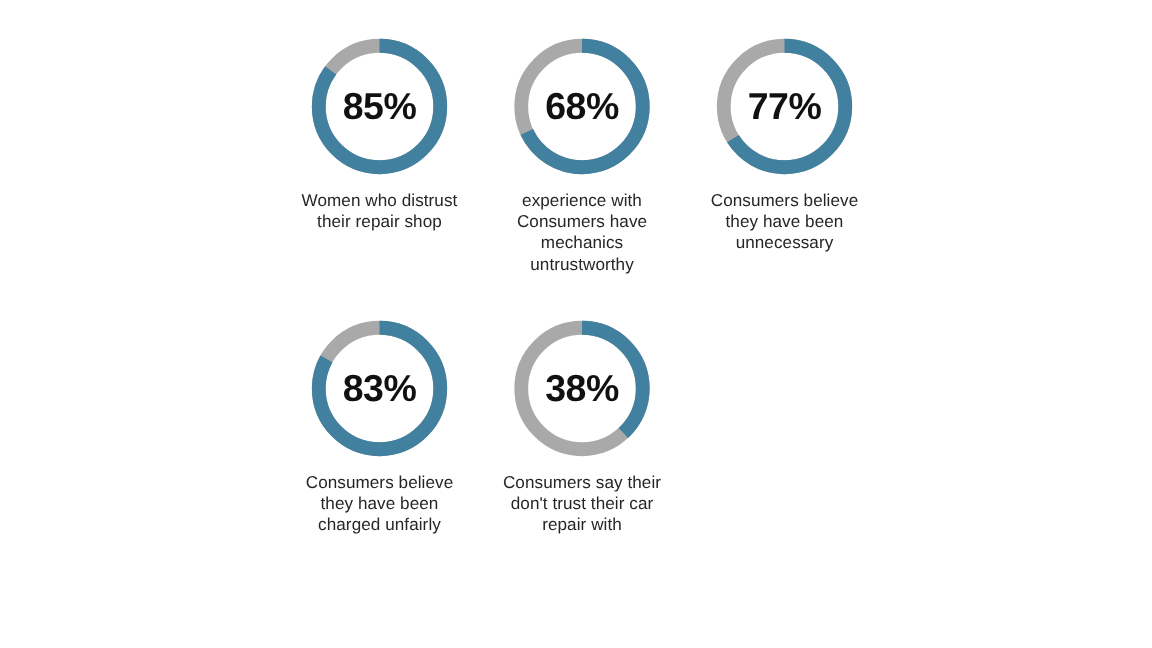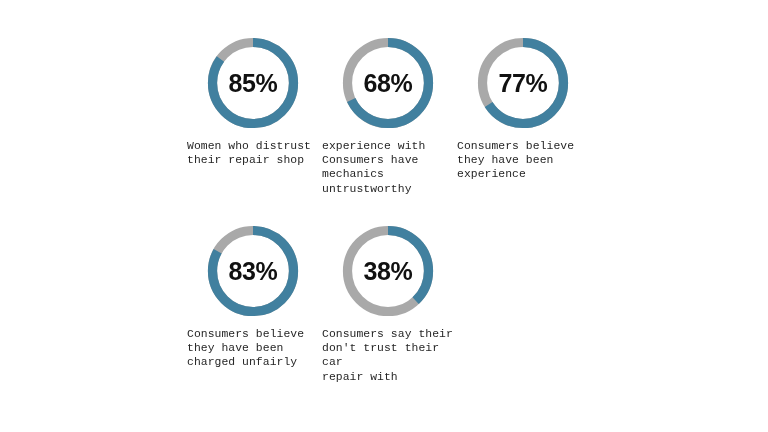--- a/index.html
+++ b/index.html
@@ -17,21 +17,21 @@
   #infographic {
     position: relative;
     width: 768px;
     height: 432px;
     background: #ffffff;
   }
 
   .grid {
     position: absolute;
     left: 186px;
-    top: 36px;
+    top: 24px;
     width: 404px;
     display: grid;
     grid-template-columns: repeat(3, 134px);
     grid-template-rows: 188px 188px;
     column-gap: 1px;
     row-gap: 0px;
   }
 
   .stat-cell {
     display: flex;
@@ -76,25 +76,25 @@
     justify-content: center;
     font-family: "Liberation Sans", sans-serif;
     font-weight: bold;
     font-size: 25px;
     letter-spacing: -0.4px;
     color: #111111;
     line-height: 1;
   }
 
   .stat-caption {
-    font-family: Liberation Mono, monospace;
+    font-family: Liberation Sans, sans-serif;
     font-size: 11.4px;
     line-height: 14.2px;
     color: #262626;
-    text-align: left;
+    text-align: center;
     width: 132px;
     letter-spacing: 0.05px;
   }
 </style>
 </head>
 <body>
 
 <div id="infographic">
   <div class="grid" id="stat-grid">
       <div class="stat-cell">
@@ -129,21 +129,21 @@
         <div class="donut-wrap">
           <svg class="donut-svg" viewBox="0 0 94 94">
             <circle class="donut-track" cx="47" cy="47" r="40.5" stroke="#a9a9a9"></circle>
             <circle class="donut-value" cx="47" cy="47" r="40.5" stroke="#41809f" stroke-dasharray="167.95 254.47"></circle>
           </svg>
           <div class="donut-pct">77%</div>
         </div>
         <div class="stat-caption">
           <div>Consumers believe</div>
           <div>they have been</div>
-          <div>experience</div>
+          <div>unnecessary</div>
         </div>
       </div>
       <div class="stat-cell">
         <div class="donut-wrap">
           <svg class="donut-svg" viewBox="0 0 94 94">
             <circle class="donut-track" cx="47" cy="47" r="40.5" stroke="#a9a9a9"></circle>
             <circle class="donut-value" cx="47" cy="47" r="40.5" stroke="#41809f" stroke-dasharray="211.21 254.47"></circle>
           </svg>
           <div class="donut-pct">83%</div>
         </div>

